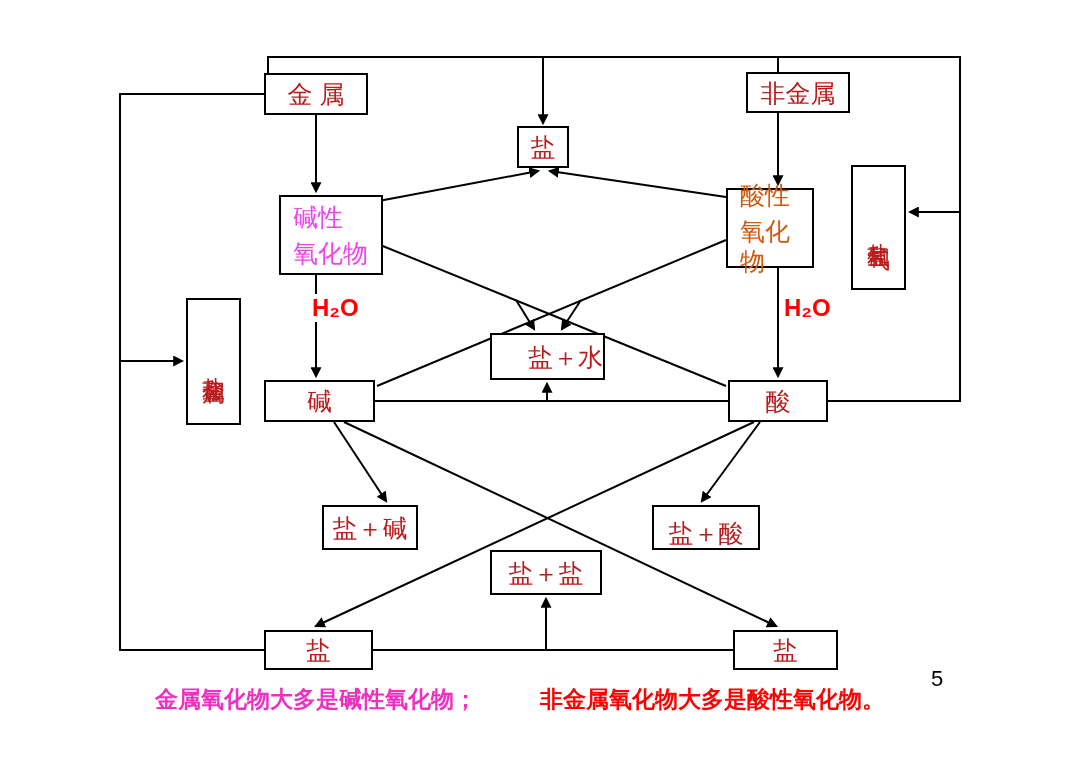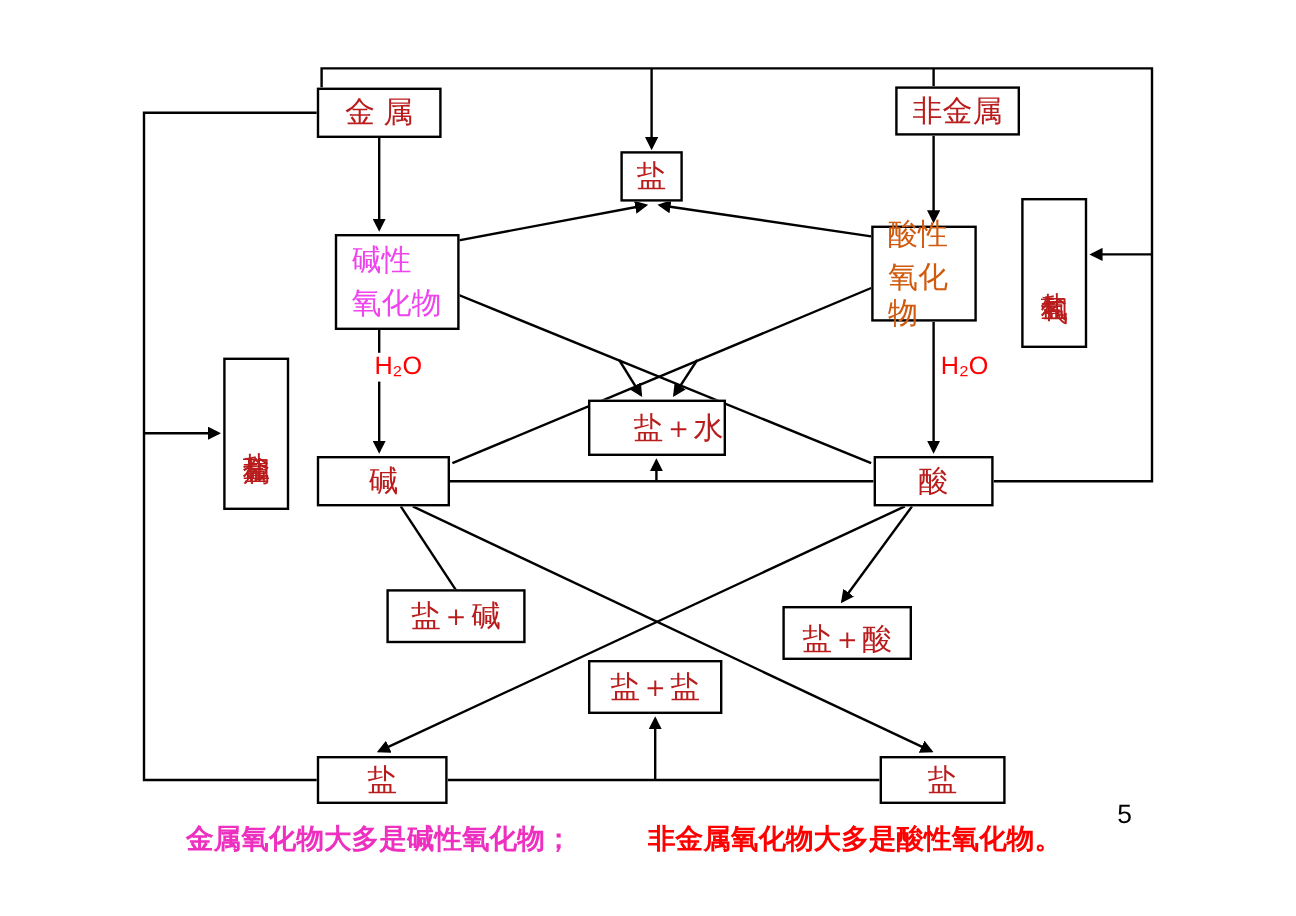--- a/index.html
+++ b/index.html
@@ -61,30 +61,30 @@
   #b-metal        { left: 264px; top: 73px;  width: 104px; height: 42px; }
   #b-nonmetal     { left: 746px; top: 72px;  width: 104px; height: 41px; }
   #b-salt-top     { left: 517px; top: 126px; width: 52px;  height: 42px; }
   #b-basic-oxide  { left: 264px; top: 195px; width: 104px; height: 80px; margin-left: 15px; }
   #b-acidic-oxide { left: 726px; top: 188px; width: 88px; height: 80px; }
   #b-salt-h2      { left: 851px; top: 165px; width: 55px;  height: 125px; }
   #b-salt-metal   { left: 186px; top: 298px; width: 55px;  height: 127px; }
   #b-salt-water   { left: 490px; top: 333px; width: 115px; height: 47px; padding-left: 36px; }
   #b-base         { left: 264px; top: 380px; width: 111px; height: 42px; }
   #b-acid         { left: 728px; top: 380px; width: 100px; height: 42px; }
-  #b-salt-base    { left: 322px; top: 491px; width: 116px; height: 45px; }
+  #b-salt-base    { left: 322px; top: 505px; width: 96px; height: 45px; }
   #b-salt-acid    { left: 652px; top: 505px; width: 108px; height: 45px; align-items: flex-end; }
   #b-salt-salt    { left: 490px; top: 550px; width: 112px; height: 45px; }
   #b-salt-bl      { left: 264px; top: 630px; width: 109px; height: 40px; }
   #b-salt-br      { left: 733px; top: 630px; width: 105px; height: 40px; }
   .h2o {
     position: absolute;
     color: var(--h2o, #ff0000);
-    font-weight: normal;
-    font-size: 21px;
+    font-weight: bold;
+    font-size: 24px;
     z-index: 3;
     background: #ffffff;
     padding: 0 2px;
   }
   #h2o-left  { left: 310px; top: 294px; }
   #h2o-right { left: 782px; top: 294px; }
   .caption {
     position: absolute;
     font-size: 23px;
     font-weight: 600;

